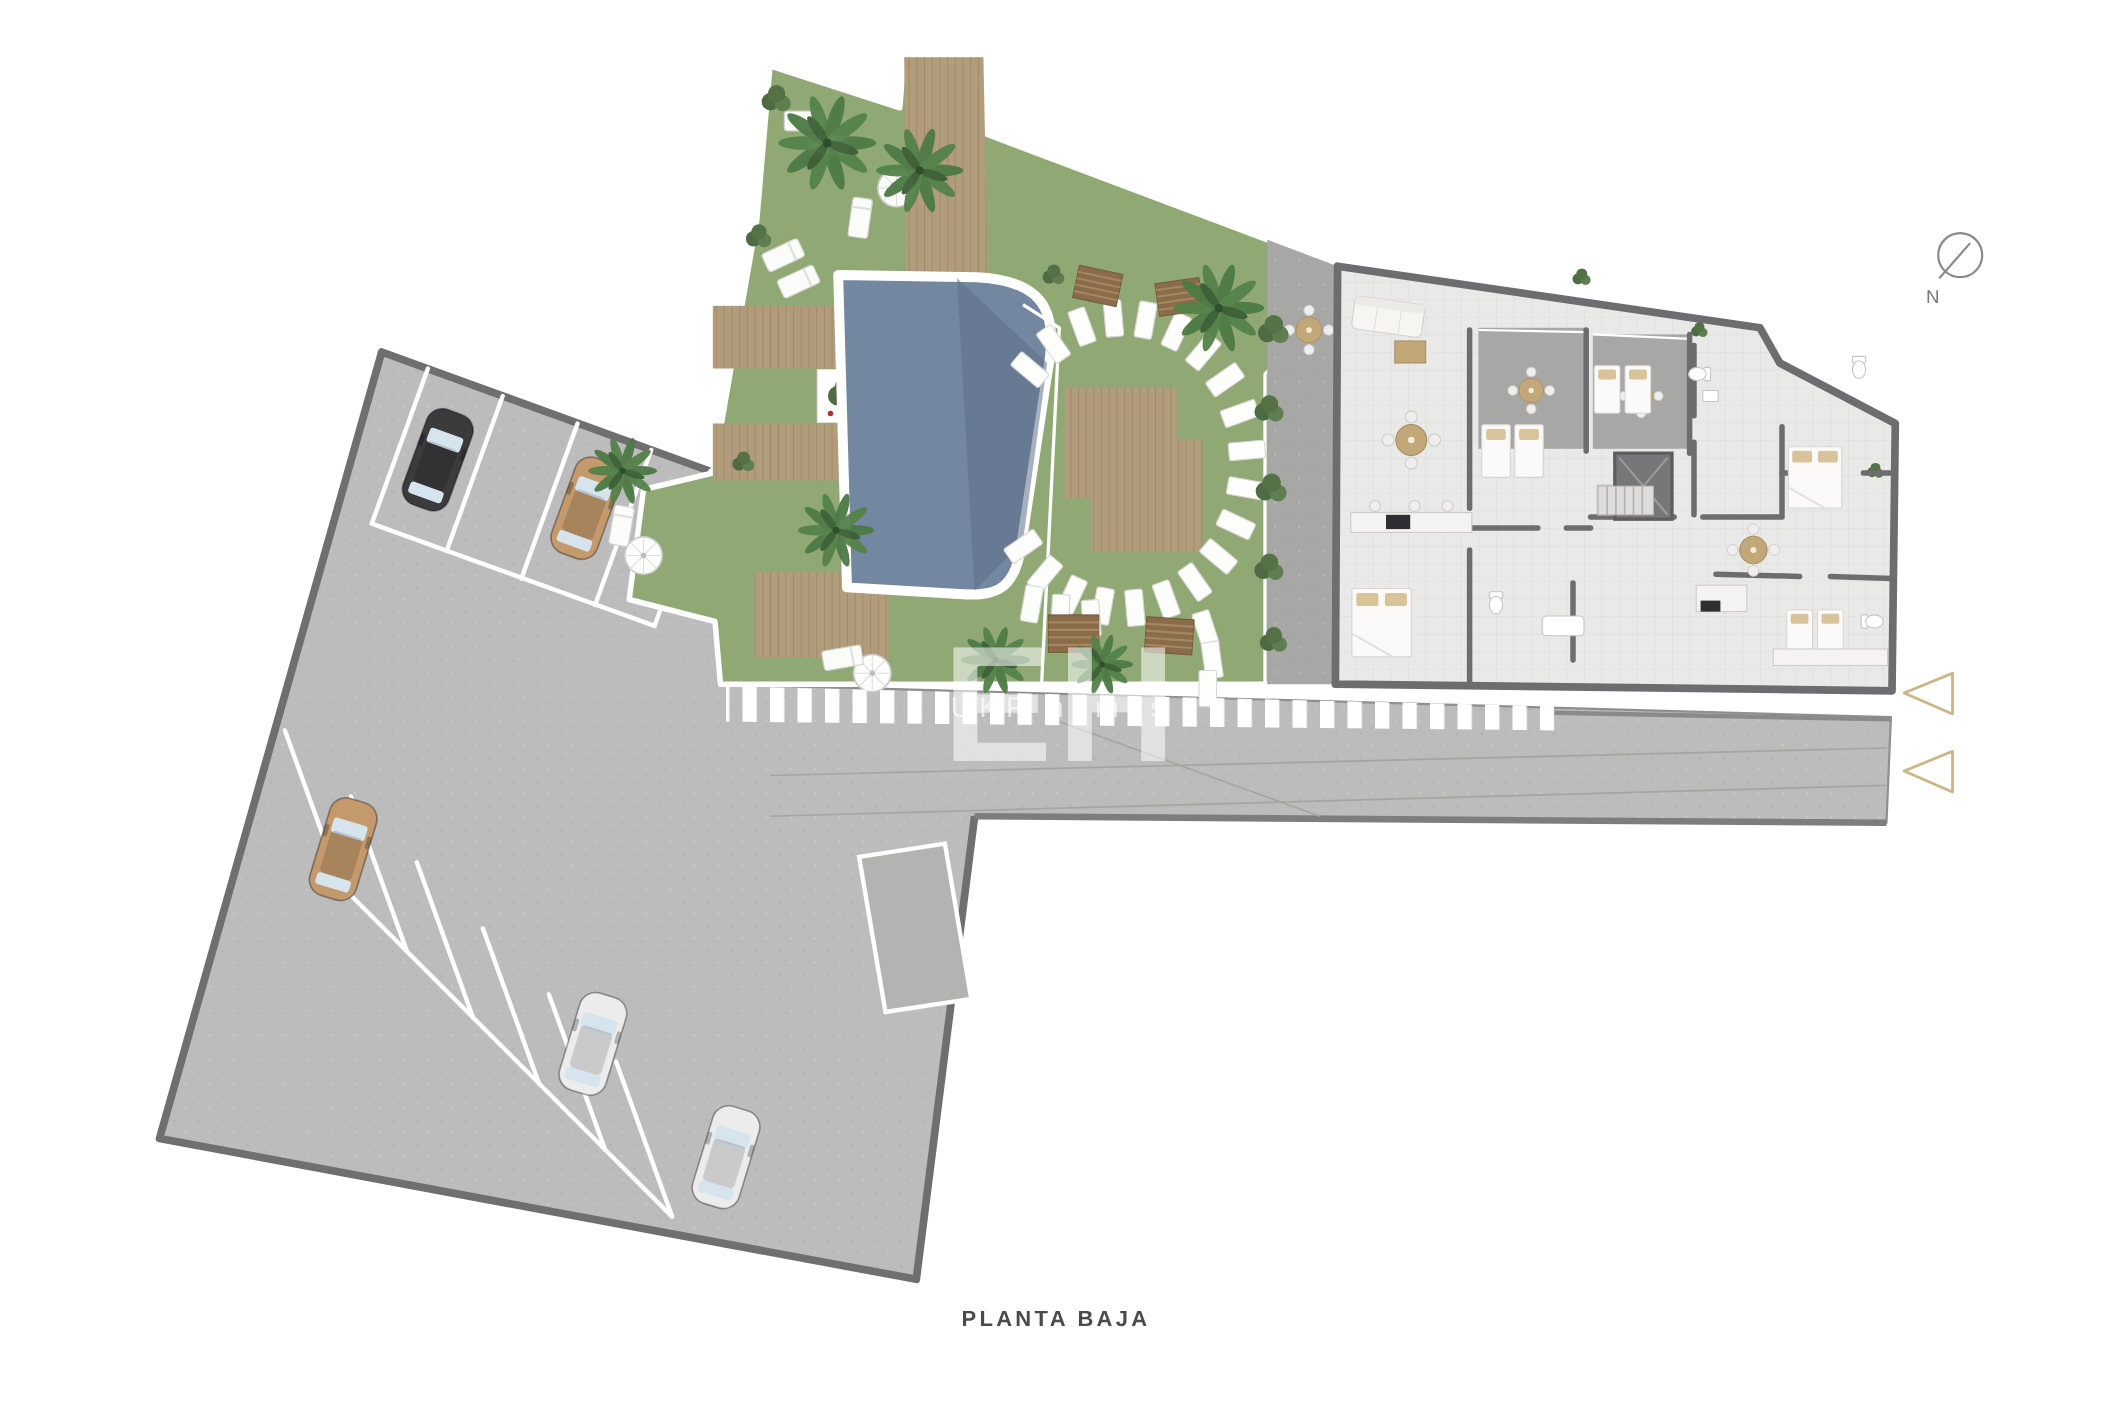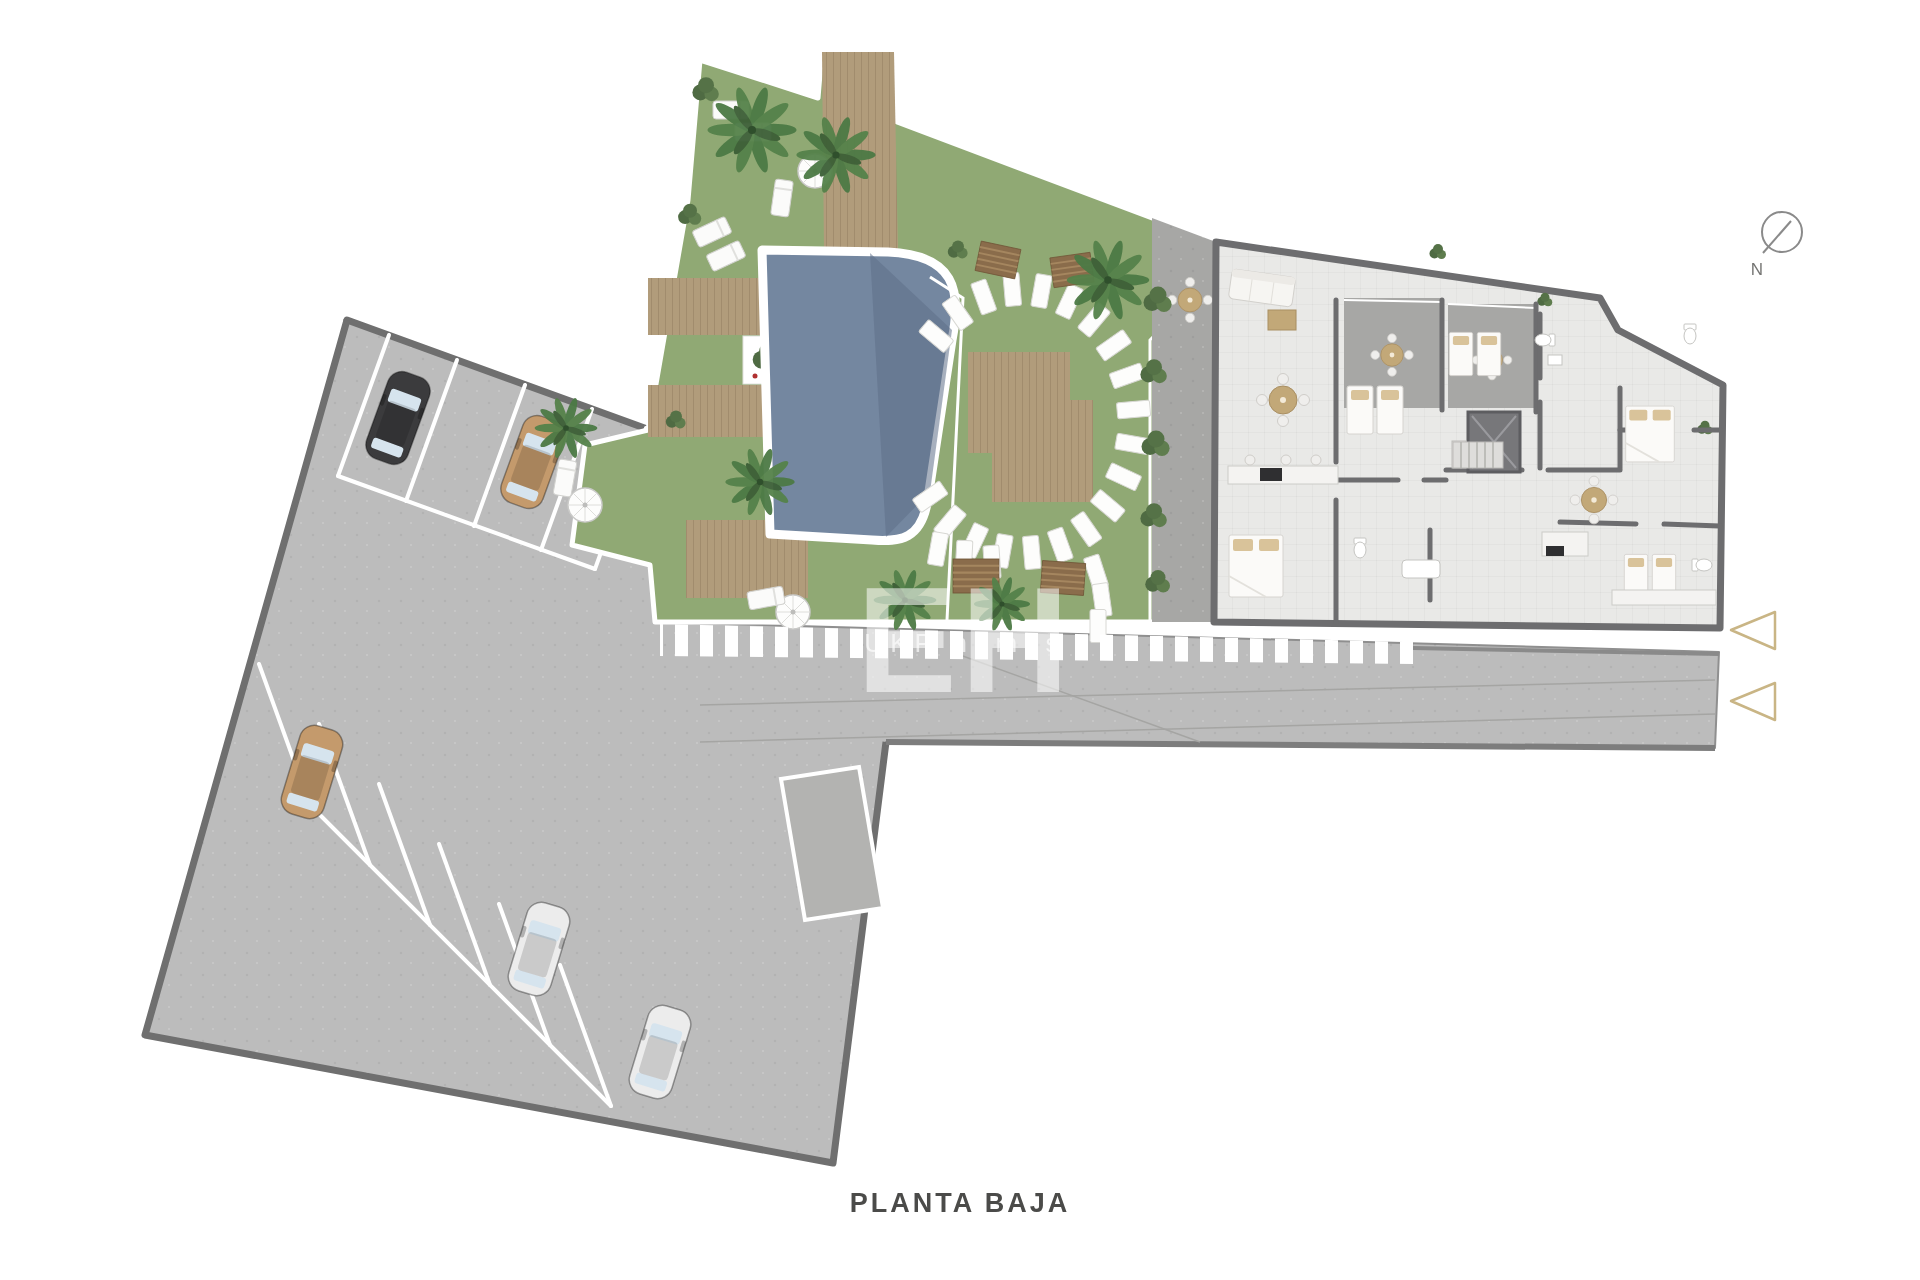--- a/index.html
+++ b/index.html
@@ -1,20 +1,20 @@
 <!DOCTYPE html>
 <html><head>
 <meta charset="utf-8">
 <style>
   html,body{margin:0;padding:0;background:#ffffff;}
   .stage{position:relative;width:1920px;height:1280px;background:#fff;overflow:hidden;
          font-family:"Liberation Sans", sans-serif;}
   .stage svg{position:absolute;inset:0;}
   .plan-title{position:absolute;left:960px;top:1188px;transform:translateX(-50%);
-    font-size:27px;font-weight:bold;letter-spacing:3px;color:#4b4b49;}
+    font-size:20px;font-weight:bold;letter-spacing:3px;color:#4b4b49;}
   .compass-label{position:absolute;left:1757px;top:260px;transform:translateX(-50%);
     font-size:17px;color:#767674;}
   .watermark{position:absolute;left:965px;top:640px;transform:translate(-50%,-50%);
     text-align:center;pointer-events:none;}
   .watermark .big{font-size:150px;font-weight:bold;color:rgba(255,255,255,0.55);
     letter-spacing:4px;line-height:1;}
   .watermark .small{position:absolute;left:50%;top:52%;transform:translate(-50%,-50%);
     font-size:26px;letter-spacing:7px;color:rgba(255,255,255,0.65);white-space:nowrap;}
 </style>
 </head>

